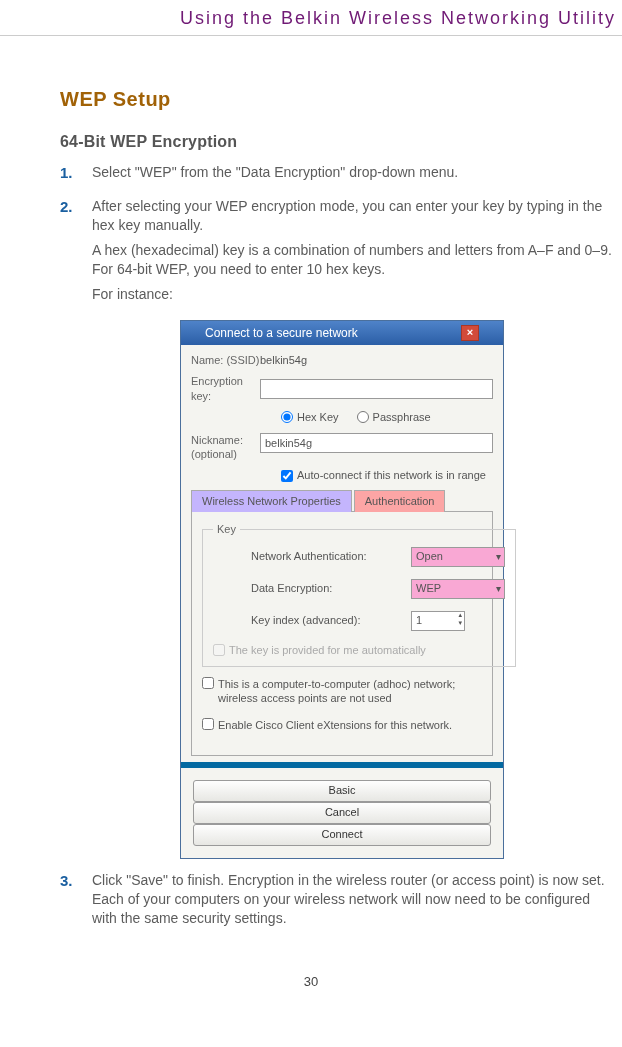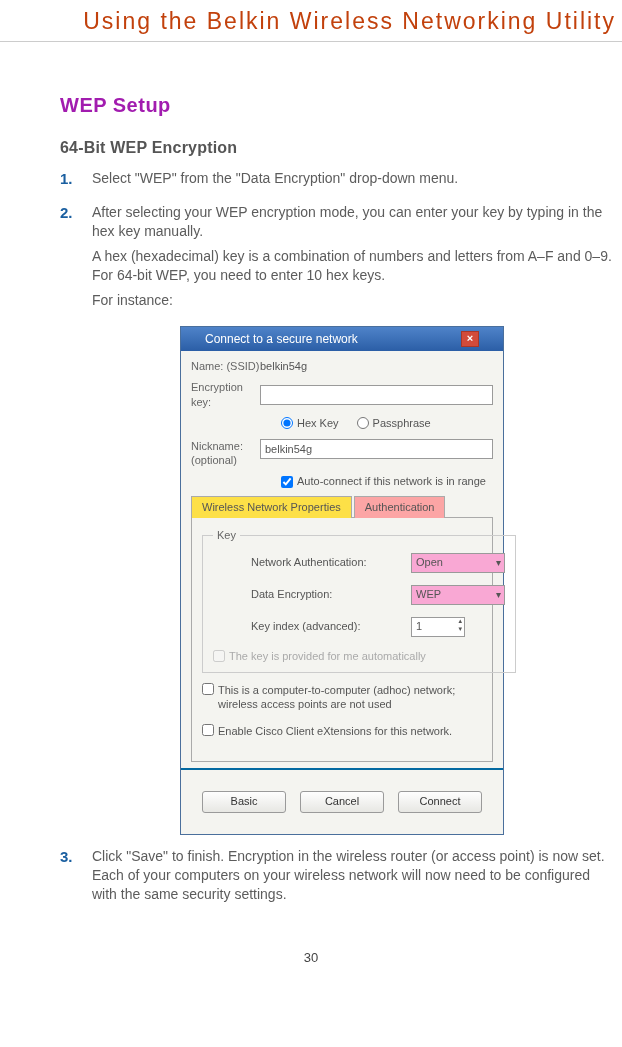--- a/index.html
+++ b/index.html
@@ -12,43 +12,43 @@
   }
   .page-header {
     width: 100%;
     text-align: right;
     padding: 8px 6px 0 0;
     box-sizing: border-box;
   }
   .page-header h1 {
     margin: 0;
     font-family: Arial, sans-serif;
-    font-size: 23px;
+    font-size: 18px;
     letter-spacing: 2px;
     font-weight: 400;
-    color: #c2410c;
+    color: #701a75;
     white-space: nowrap;
   }
   .header-rule {
     border: none;
     border-top: 1px solid #ccc;
     margin: 6px 0 0 0;
   }
   .content {
     padding: 50px 10px 0 60px;
     color: #5c5c5c;
     font-size: 14px;
     line-height: 1.35;
   }
   .wep-setup {
     font-family: Arial, sans-serif;
     font-size: 20px;
     font-weight: bold;
     letter-spacing: 0.5px;
-    color: #a21caf;
+    color: #a16207;
     margin: 0 0 18px 0;
   }
   .sub-heading {
     font-family: Arial, sans-serif;
     font-size: 16px;
     font-weight: bold;
     color: #555;
     letter-spacing: 0.2px;
     margin: 0 0 10px 0;
   }
@@ -156,21 +156,21 @@
     border: 1px solid #aaa;
     border-bottom: none;
     padding: 3px 10px;
     background: #fca5a5;
     margin-right: 2px;
     position: relative;
     top: 1px;
     cursor: pointer;
     font-size: 11px;
   }
-  .tab.active { background: #fde047; }
+  .tab.active { background: #c4b5fd; }
   .tab-pane {
     border: 1px solid #aaa;
     border-top: none;
     padding: 10px;
   }
   fieldset.keybox {
     border: 1px solid #ccc;
     padding: 10px 10px 8px 10px;
     margin: 0 0 10px 0;
   }
@@ -231,24 +231,25 @@
     gap: 4px;
   }
   .note-chk {
     display: flex;
     align-items: flex-start;
     gap: 4px;
     margin-bottom: 12px;
     font-size: 11px;
   }
   .dlg-bar {
-    border-top: 2px solid #0369a1;
-    padding: 21px;
+    border-top: 6px solid #0369a1;
+    padding: 12px;
     display: flex;
     justify-content: space-between;
+    flex-direction: column;
   }
   .winbtn {
     border: 1px solid #9a9a9a;
     background: linear-gradient(#fefefe,#e7e7e3);
     border-radius: 3px;
     min-width: 82px;
     height: 20px;
     font-size: 11px;
     line-height: 18px;
     text-align: center;

